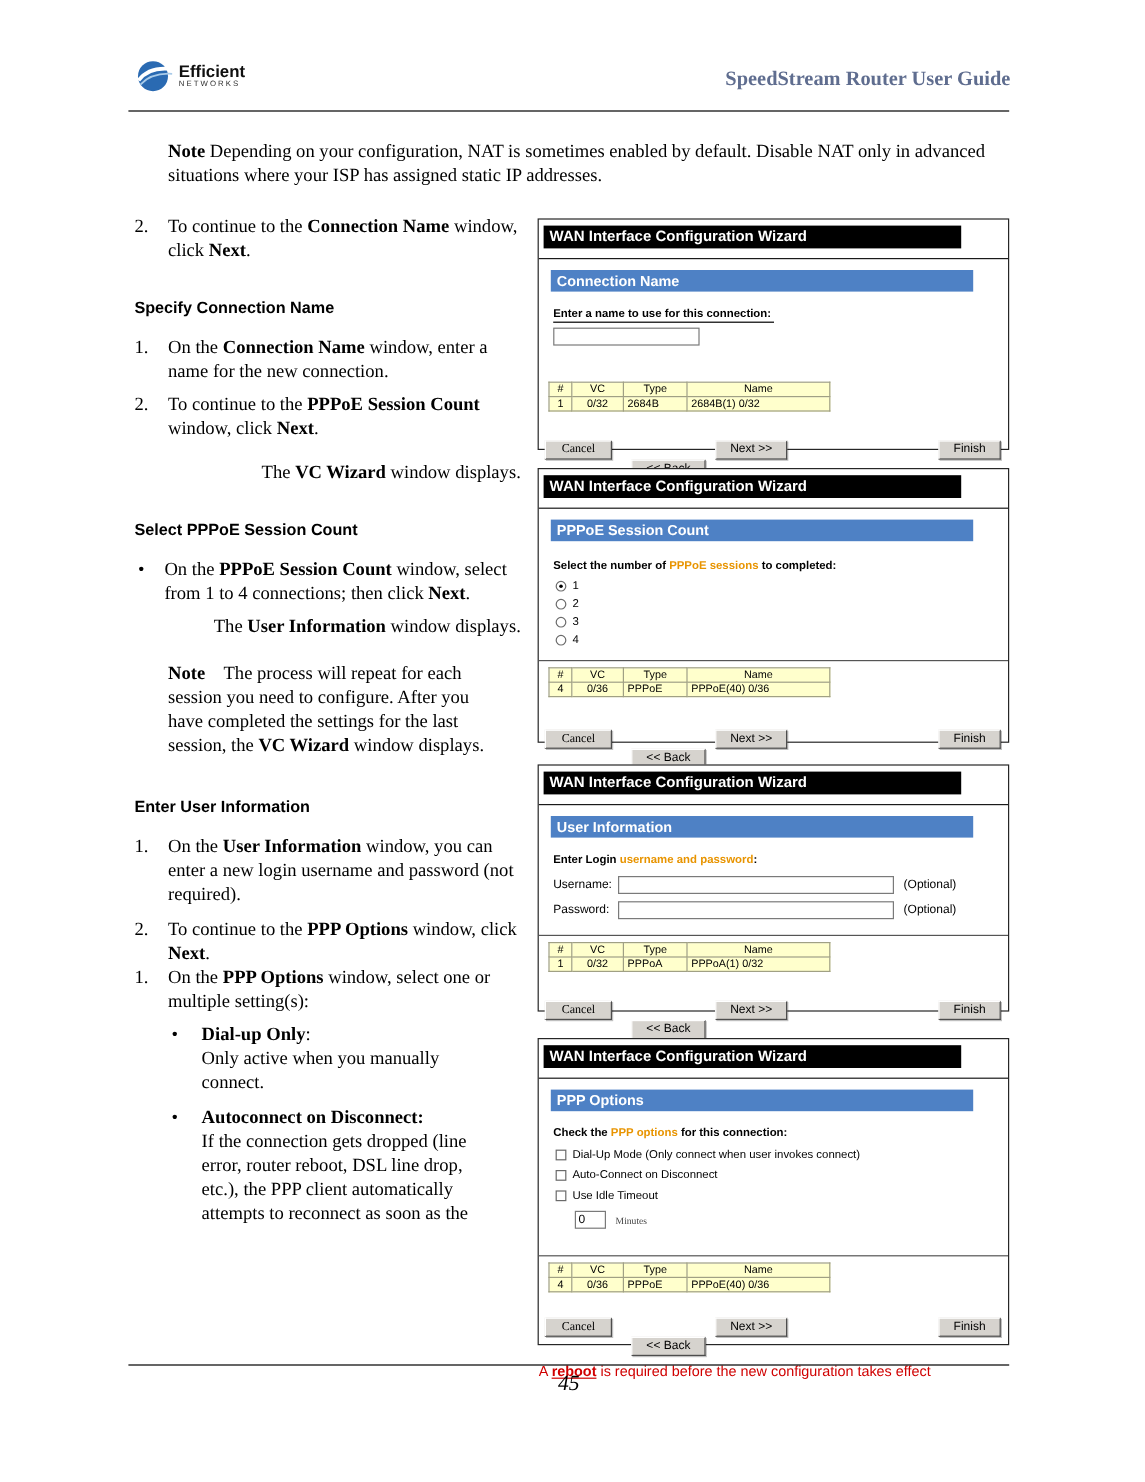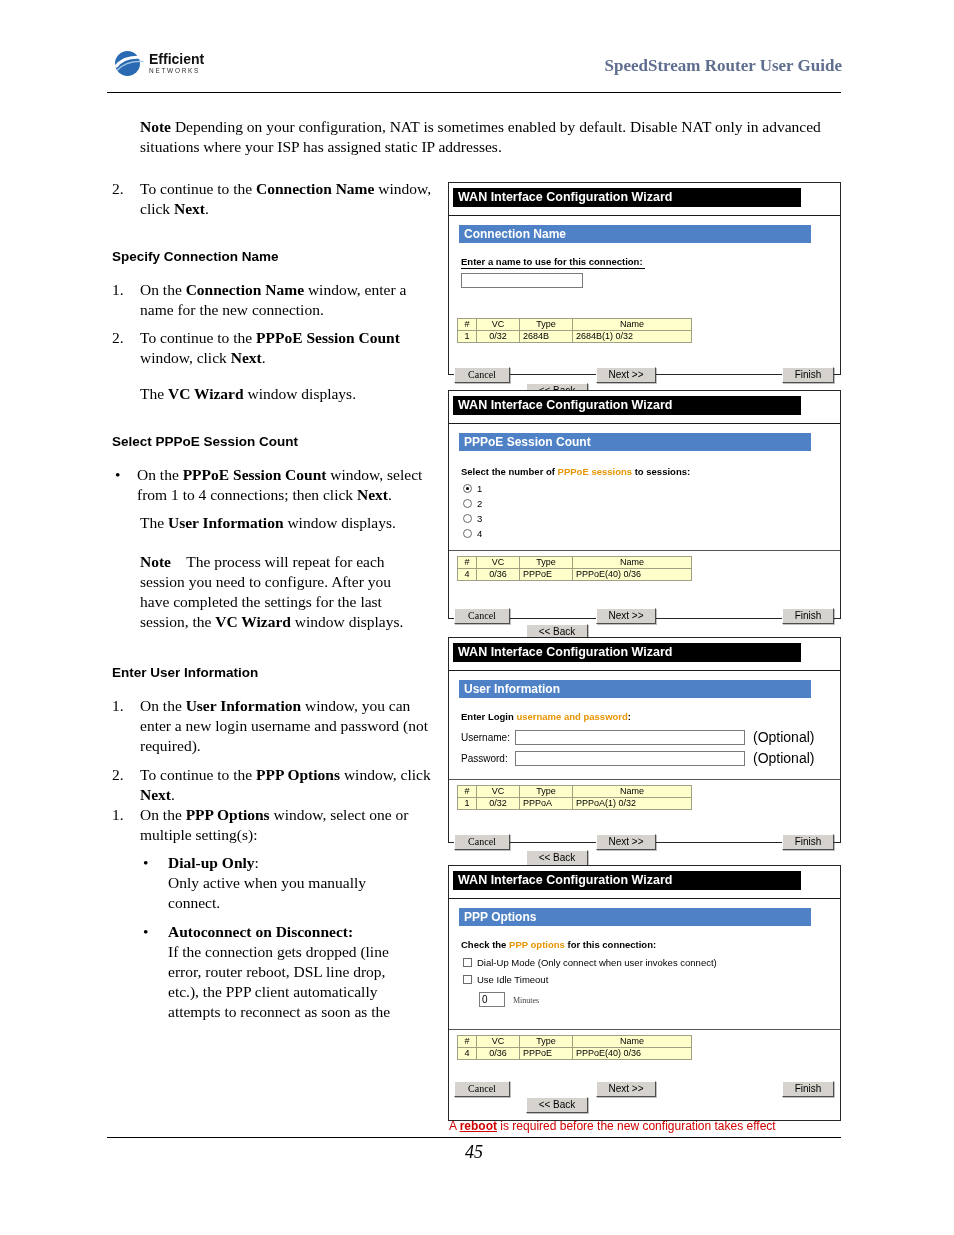--- a/index.html
+++ b/index.html
@@ -20,21 +20,21 @@
   .rich { white-space:pre-wrap; }
   .num-item { display:flex; }
   .num-item .num { flex:0 0 28px; }
   .num-item .txt { flex:1; }
   .bullet-item { display:flex; }
   .bullet-item .marker { flex:0 0 25px; padding-left:3px; box-sizing:border-box; }
   .sub-bullet { display:flex; margin-left:31px; }
   .sub-bullet .marker { flex:0 0 25px; }
   .sub-bullet .txt { width:240px; }
   .sans-head { font-family:"Liberation Sans",sans-serif; font-size:13.5px; font-weight:bold; margin:28px 0 13px; }
-  .para-indent { margin:16px 0 0 28px; }
+  .para-indent { margin:16px 0 0 28px;text-align:right; }
   .note-block { margin:19px 0 0 28px; width:284px; }
 
   
   .wizard { position:absolute; left:448px; width:393px; box-sizing:border-box; background:#fff;
             border:1px solid #262626; font-family:"Liberation Sans",sans-serif; }
   #wiz1 { top:182px; height:193px; }
   #wiz2 { top:390px; height:229px; }
   #wiz3 { top:637px; height:206px; }
   #wiz4 { top:865px; height:256px; }
   .w-titlebar { margin:5px 0 0 4px; width:348px; height:19px; background:#000000; color:#fff;
@@ -57,21 +57,21 @@
   .radio-label, .check-label { font-size:9.5px; }
   .w-checks { margin:4px 0 0 14px; }
   .w-check-row { display:flex; align-items:center; height:17px; gap:5px; }
   .checkbox { width:9px; height:9px; border:1px solid #6a6a6a; background:#fff; box-sizing:border-box; }
   .w-timeout { margin:4px 0 0 30px; display:flex; align-items:flex-end; gap:8px; height:15px; }
   .timeout-input { width:26px; }
   .w-minutes { font-size:8px; color:#444; padding-bottom:2px;font-family:Liberation Serif, serif; }
   .w-field-row { display:flex; align-items:center; margin:7px 0 0 12px; height:16px; }
   .w-field-label { font-size:10px; width:54px; }
   .cred-input { width:230px; }
-  .w-optional { font-size:14px; margin-left:8px; }
+  .w-optional { font-size:10px; margin-left:8px; }
   .w-table { border-collapse:collapse; margin-left:8px; font-size:9px; }
   .w-table td { border:1px solid #a0a084; background:#ffffcc; padding:0 3px; height:11px; line-height:11px; }
   .w-table .hdr td { text-align:center; }
   .w-table .c0 { width:12px; text-align:center; }
   .w-table .c1 { width:36px; text-align:center; }
   .w-table .c2 { width:46px; }
   .w-table .c3 { width:112px; }
   .w-buttons { display:flex; align-items:center; margin:0 6px 0 5px; }
   .w-btn { box-sizing:border-box; height:16px; font-family:"Liberation Sans",sans-serif; font-size:10px;
            line-height:12px; background:#d6d3ce; color:#000; padding:0 2px; cursor:default;
@@ -200,21 +200,21 @@
       <button type="button" class="w-btn btn-back">&lt;&lt; Back</button>
       <button type="button" class="w-btn btn-next">Next &gt;&gt;</button>
       <button type="button" class="w-btn btn-finish">Finish</button>
     </div>
   </div>
 
   <div class="wizard" id="wiz2">
     <div class="w-titlebar">WAN Interface Configuration Wizard</div>
     <div class="w-rule"></div>
     <div class="w-section">PPPoE Session Count</div>
-    <div class="w-prompt rich" style="margin-top:15px"><span>Select the number of </span><span style="font-weight: 700; color: rgb(232, 148, 0);">PPPoE sessions</span><span> to sessions:</span></div>
+    <div class="w-prompt rich" style="margin-top:15px"><span>Select the number of </span><span style="font-weight: 700; color: rgb(232, 148, 0);">PPPoE sessions</span><span> to completed:</span></div>
     <div class="w-radios">
       <div class="w-radio-row">
         <span class="radio checked"></span>
         <span class="radio-label">1</span>
       </div>
       <div class="w-radio-row">
         <span class="radio"></span>
         <span class="radio-label">2</span>
       </div>
       <div class="w-radio-row">
@@ -296,20 +296,24 @@
     <div class="w-rule"></div>
     <div class="w-section">PPP Options</div>
     <div class="w-prompt rich"><span>Check the </span><span style="font-weight: 700; color: rgb(232, 148, 0);">PPP options</span><span> for this connection:</span></div>
     <div class="w-checks">
       <div class="w-check-row">
         <span class="checkbox"></span>
         <span class="check-label">Dial-Up Mode (Only connect when user invokes connect)</span>
       </div>
       <div class="w-check-row">
         <span class="checkbox"></span>
+        <span class="check-label">Auto-Connect on Disconnect</span>
+      </div>
+      <div class="w-check-row">
+        <span class="checkbox"></span>
         <span class="check-label">Use Idle Timeout</span>
       </div>
     </div>
     <div class="w-timeout">
       <input class="w-input timeout-input" value="0" style="">
       <span class="w-minutes">Minutes</span>
     </div>
     <div class="w-rule2" style="margin-top:22px"></div>
     <table class="w-table" style="margin-top:5px">
       <tbody>

